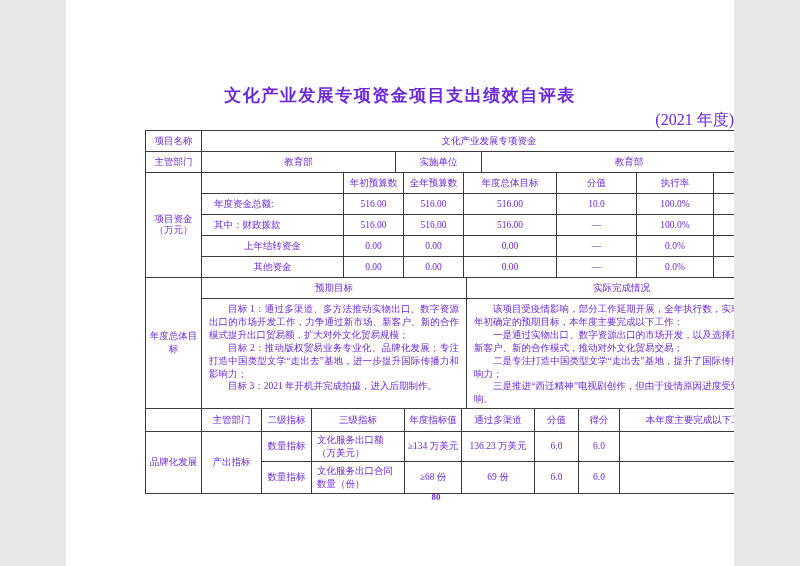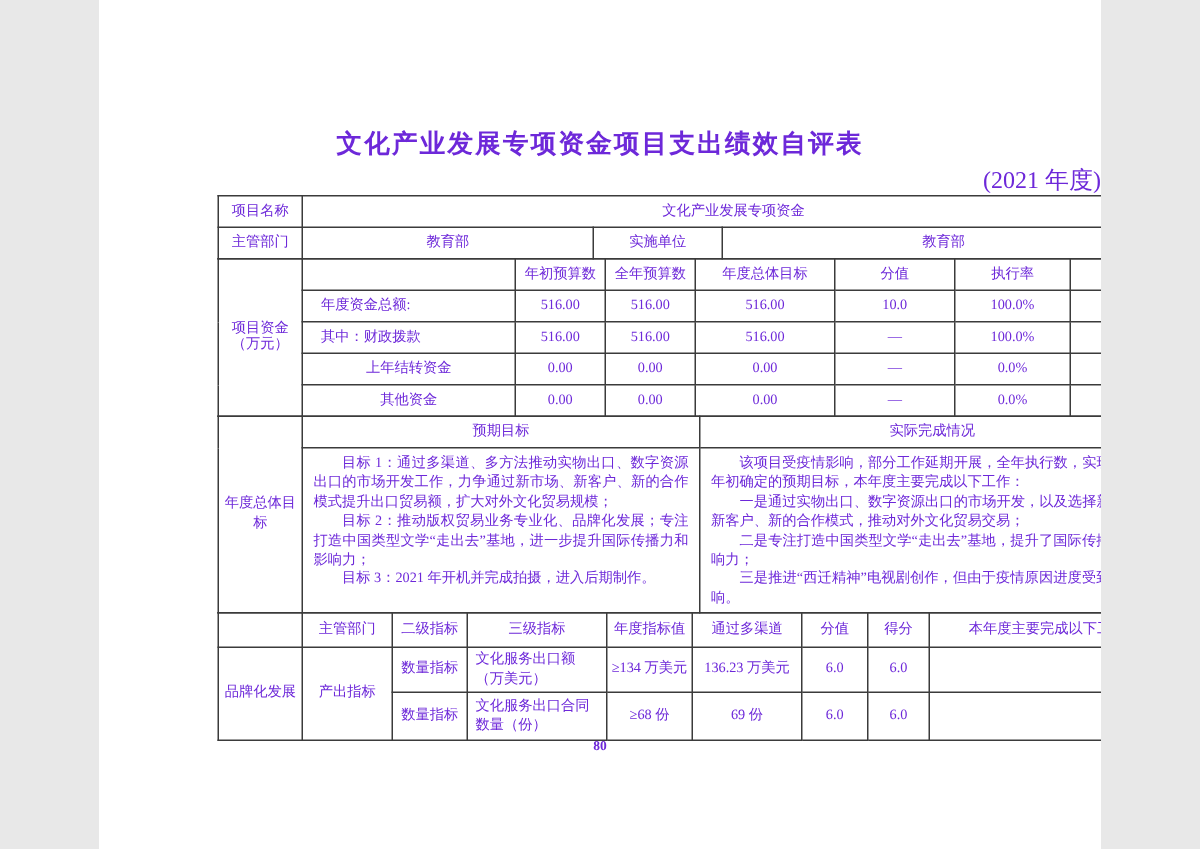--- a/index.html
+++ b/index.html
@@ -32,21 +32,21 @@
   }
   td.left{text-align:left;padding-left:12px;}
   td.goalcell{vertical-align:top;padding:4px 7px 2px 7px;}
   td.goalcell p{
     margin:0;text-indent:2em;text-align:justify;
     font-size:9.5px;line-height:12.9px;
   }
   td.ind-name{text-align:left;padding:2px 5px;line-height:12.5px;}
   .pgnum{
     position:absolute;top:492px;left:0;width:100%;
-    text-align:center;font-size:9px;font-weight:700;
+    text-align:center;font-size:9px;font-weight:700;padding-left:36px;
   }
 </style>
 </head>
 <body>
 
 <div class="page">
 
   <div class="doc-title">文化产业发展专项资金项目支出绩效自评表</div>
   <div class="doc-subtitle">(2021 年度)</div>
 

